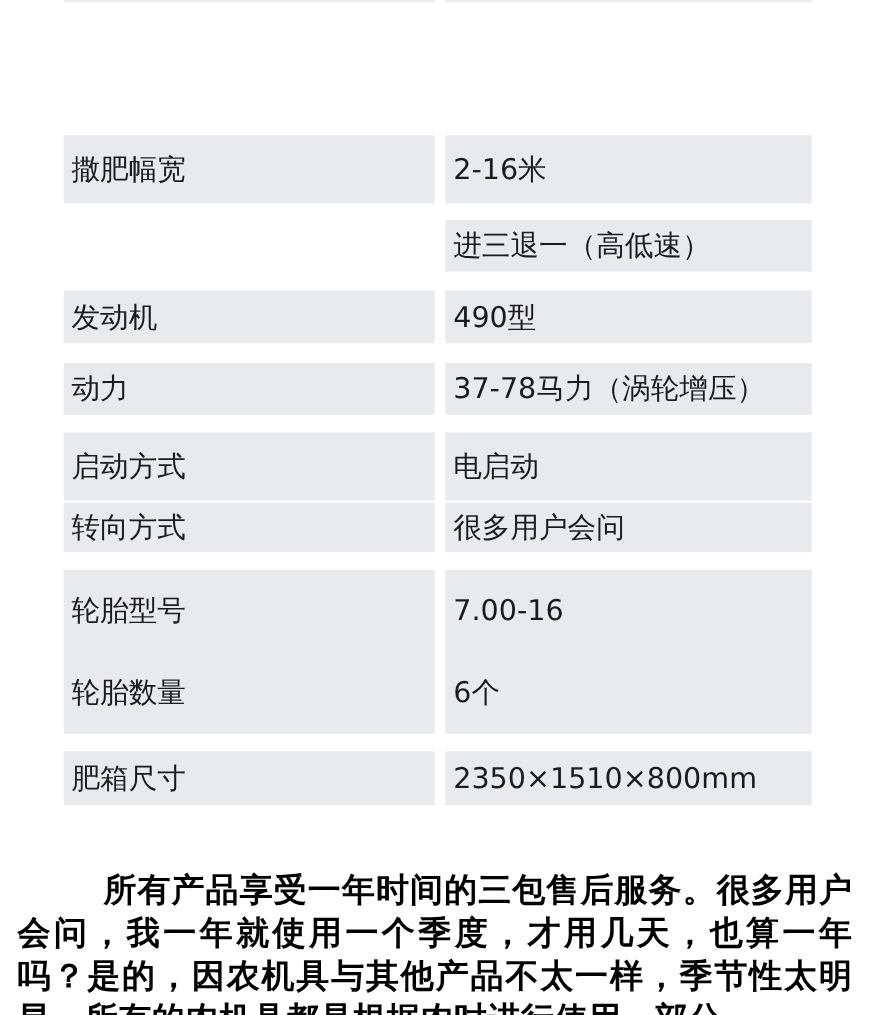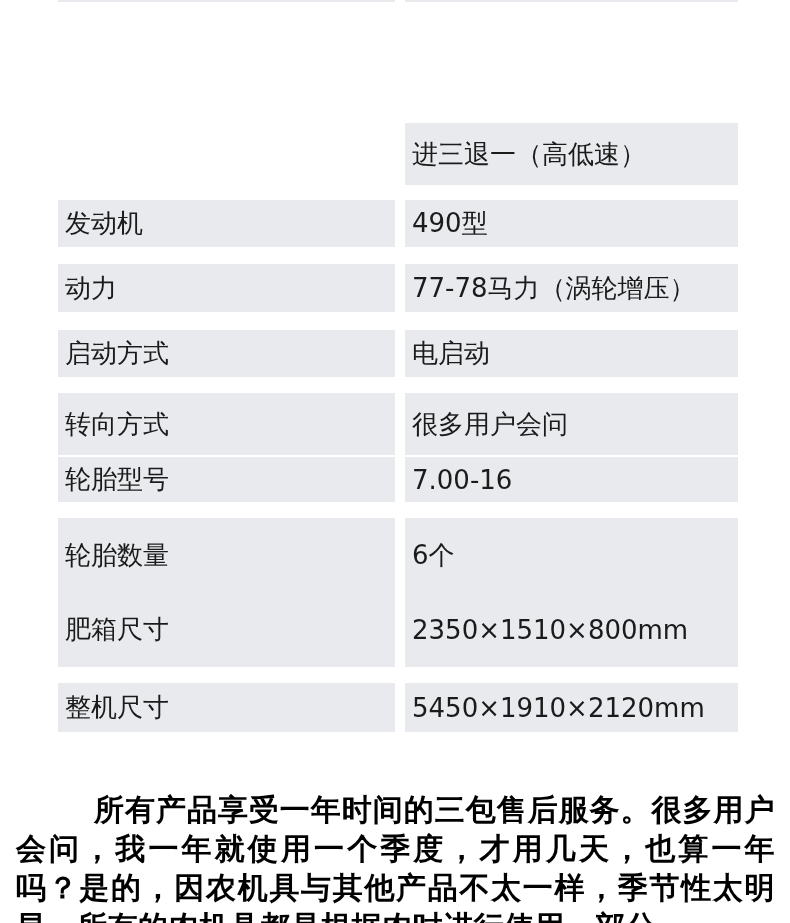--- a/index.html
+++ b/index.html
@@ -64,33 +64,37 @@
   }
 </style>
 </head>
 <body>
 
 <div id="screen">
 
   <div class="top-sliver left"></div>
   <div class="top-sliver right"></div>
 
+  <div class="spec-row">
+    <div class="spec-cell label">撒肥幅宽</div>
+    <div class="spec-cell value">2-16米</div>
+  </div>
 
   <div class="spec-row">
     <div class="spec-cell value">进三退一（高低速）</div>
   </div>
 
   <div class="spec-row">
     <div class="spec-cell label">发动机</div>
     <div class="spec-cell value">490型</div>
   </div>
 
   <div class="spec-row">
     <div class="spec-cell label">动力</div>
-    <div class="spec-cell value">77-78马力（涡轮增压）</div>
+    <div class="spec-cell value">37-78马力（涡轮增压）</div>
   </div>
 
   <div class="spec-row">
     <div class="spec-cell label">启动方式</div>
     <div class="spec-cell value">电启动</div>
   </div>
 
   <div class="spec-row">
     <div class="spec-cell label">转向方式</div>
     <div class="spec-cell value">很多用户会问</div>

